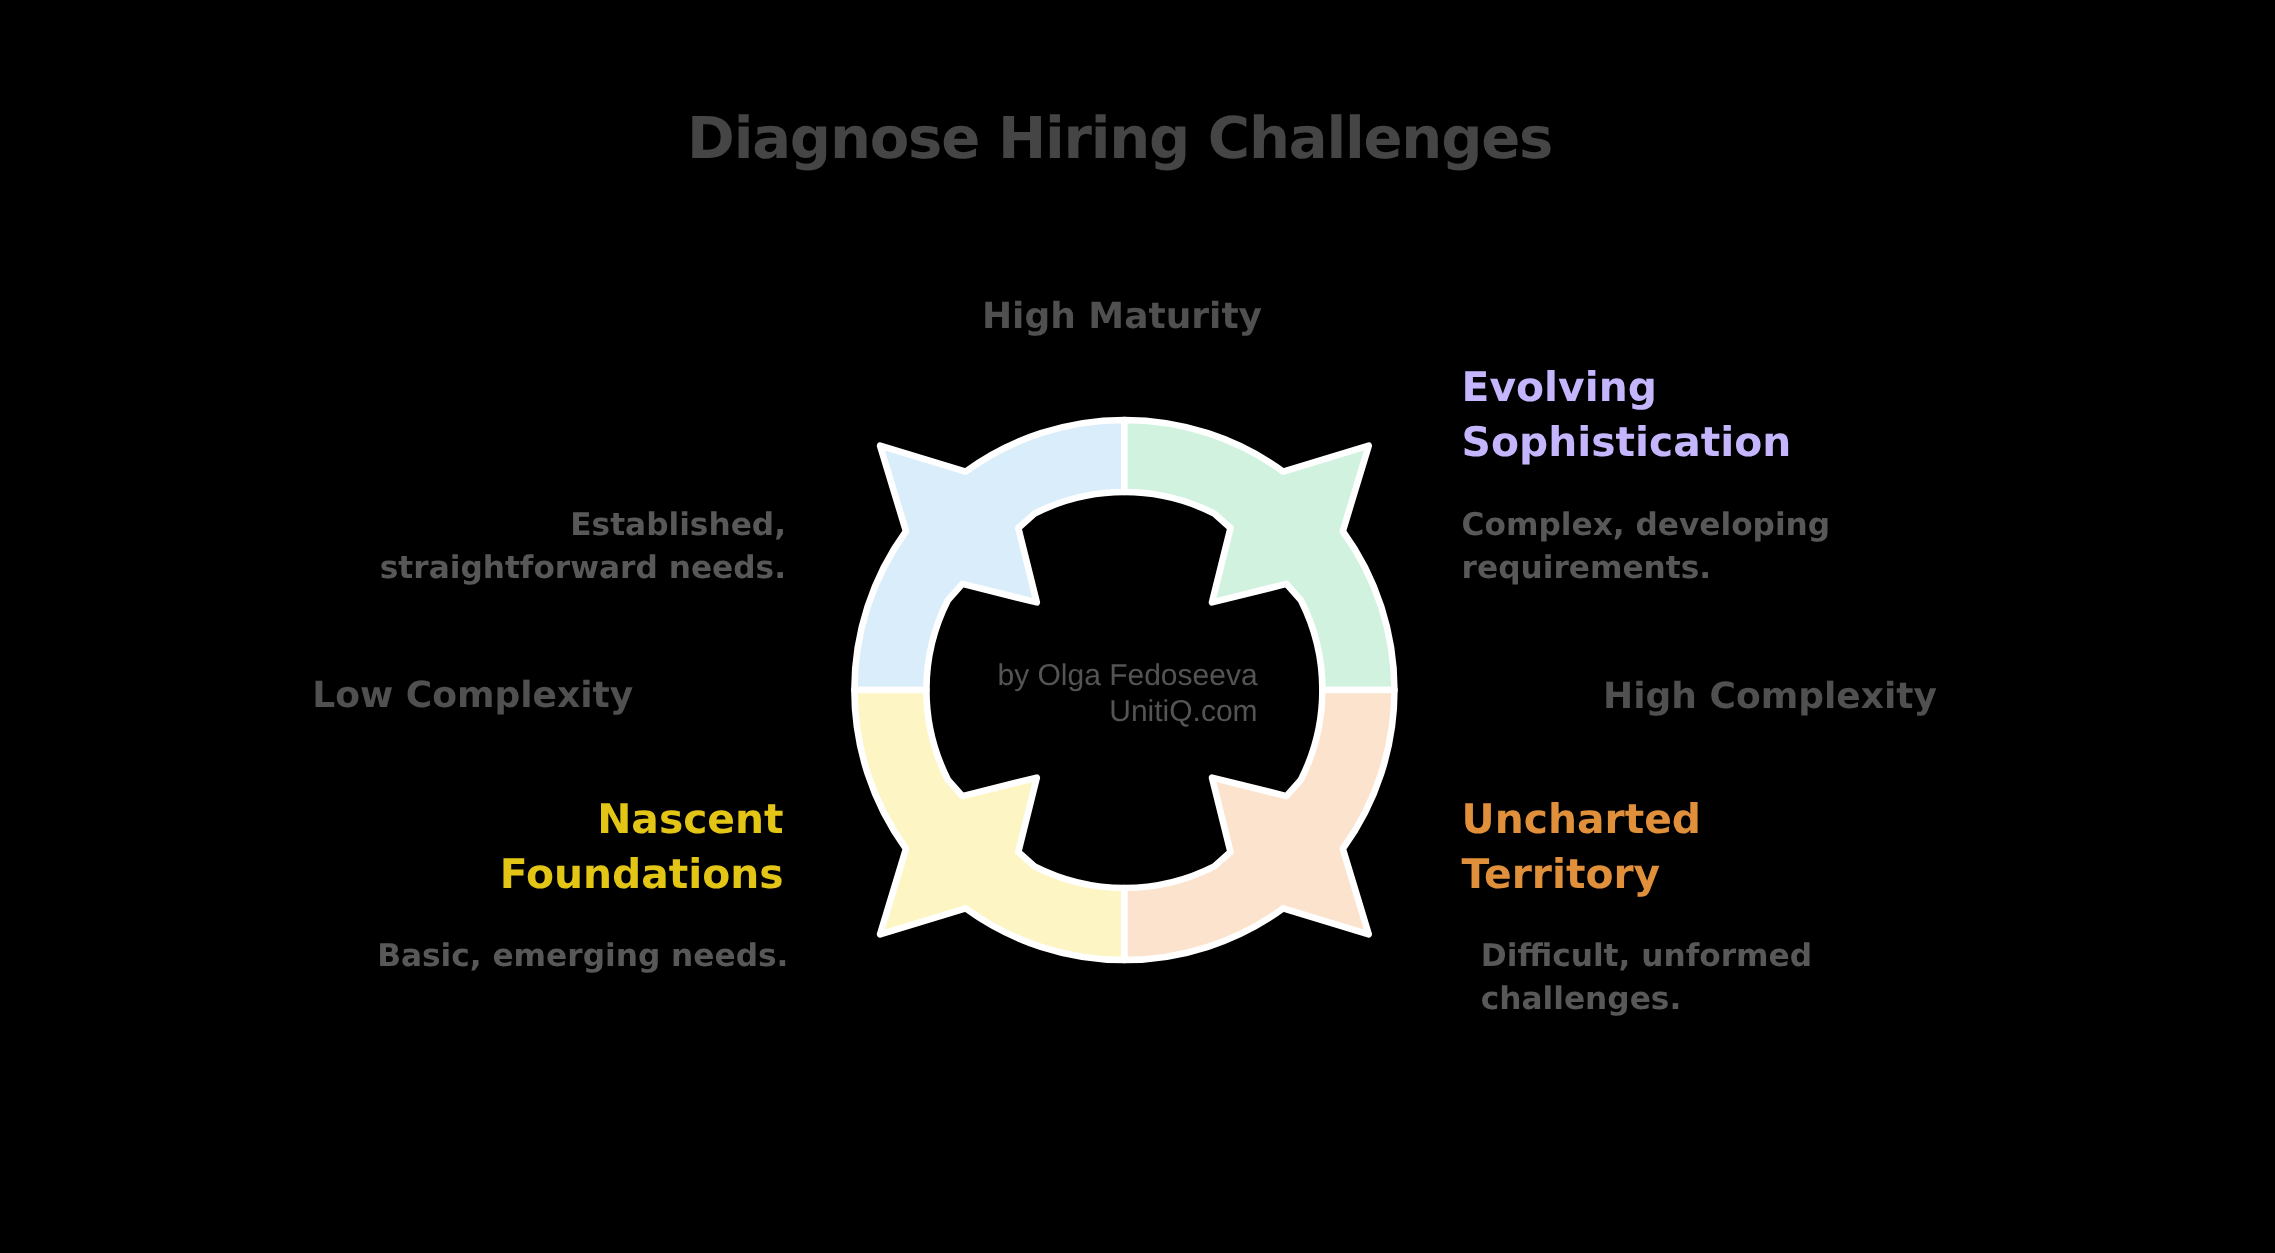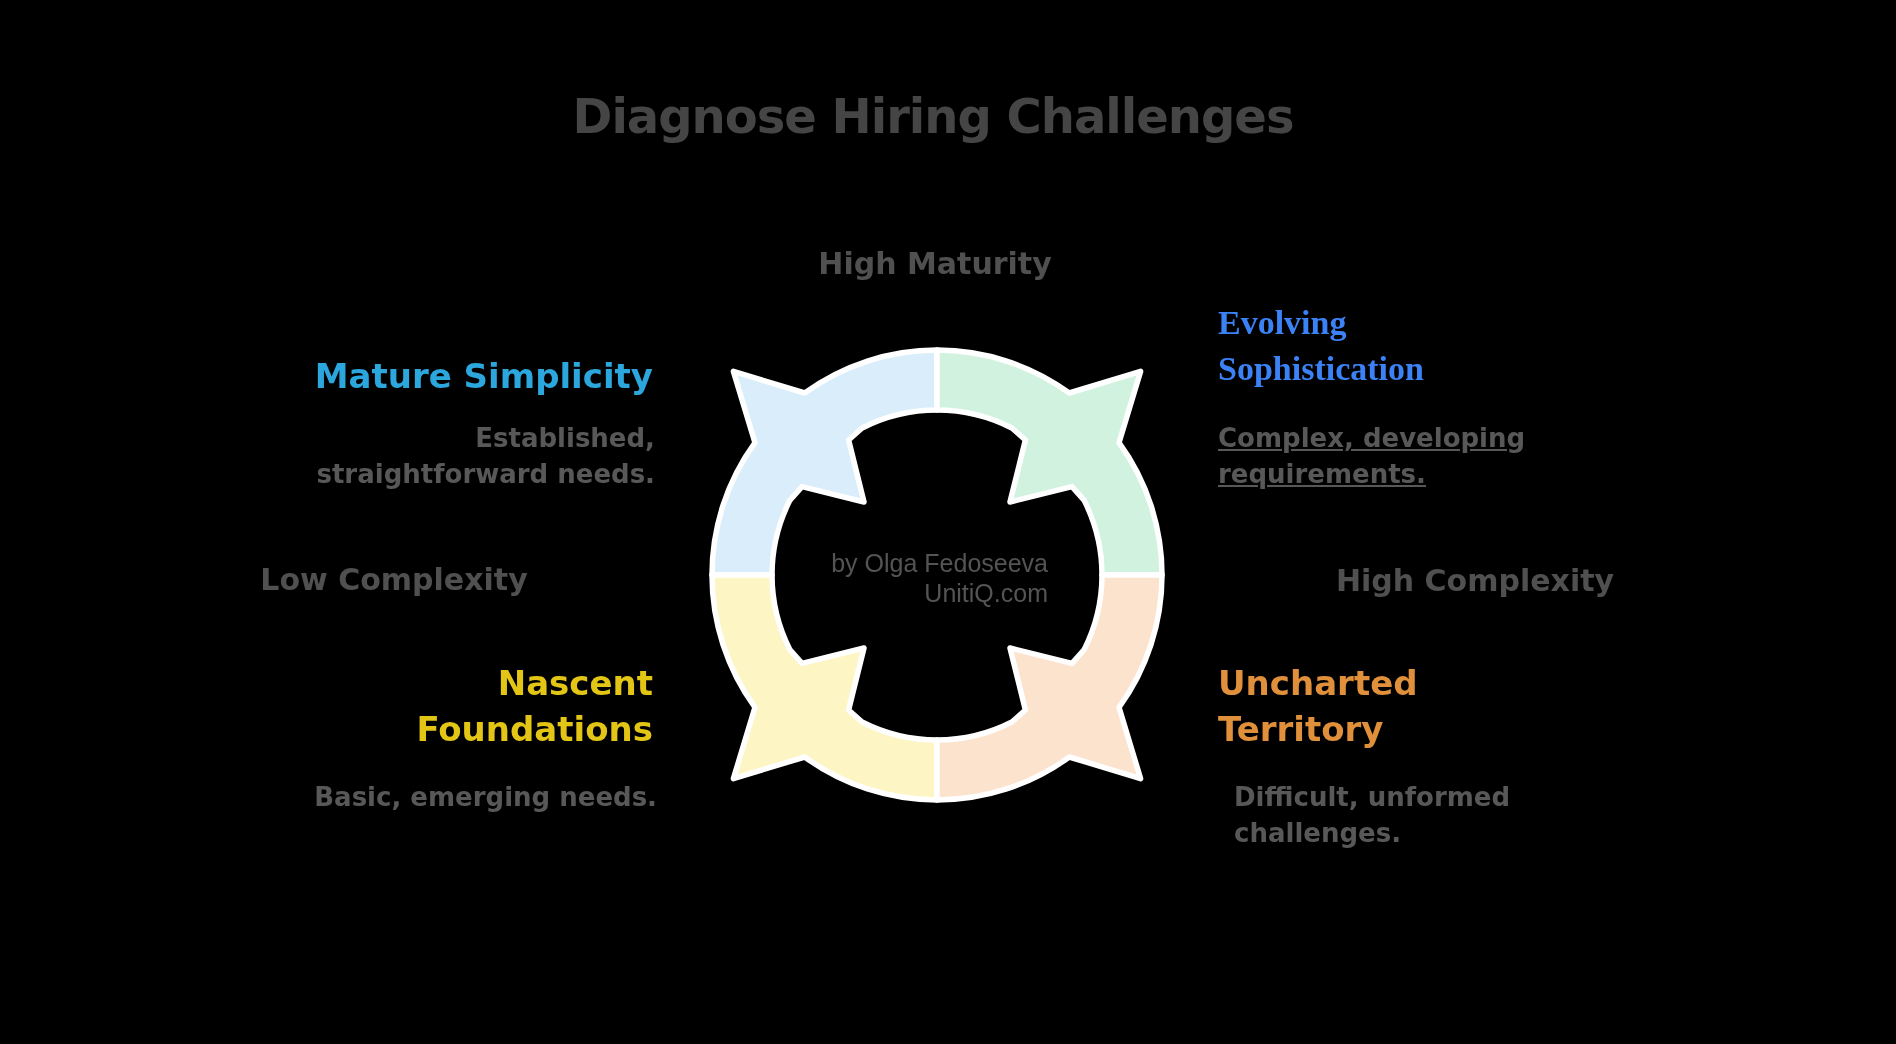--- a/index.html
+++ b/index.html
@@ -38,21 +38,21 @@
   }
   .q-desc {
     font-size: 26px;
     font-weight: bold;
     line-height: 1.4;
     white-space: pre-line;
   }
   .q-tl-h  { right: 1243px; top: 353px; text-align: right; }
   .q-tl-d  { right: 1241px; top: 420px; text-align: right; }
   .q-tr-h  { left: 1218px;  top: 300px; text-align: left; }
-  .q-tr-d  { left: 1218px;  top: 420px; text-align: left; text-decoration: underline; }
+  .q-tr-d  { left: 1218px;  top: 420px; text-align: left; }
   .q-bl-h  { right: 1243px; top: 660px; text-align: right; }
   .q-bl-d  { right: 1239px; top: 779px; text-align: right; }
   .q-br-h  { left: 1218px;  top: 660px; text-align: left; }
   .q-br-d  { left: 1218px;  top: 779px; text-align: left; margin-left: 16px; }
   .credit {
     right: 848px;
     top: 548px;
     text-align: right;
     font-family: "Liberation Sans", sans-serif;
     font-size: 25px;
@@ -75,25 +75,24 @@
       <path transform="scale(1,-1)" d="M 0 -225 A 225 225 0 0 0 -132.3 -182 L -203.6 -203.6 L -182 -132.3 A 225 225 0 0 0 -225 0 L -165 0 A 165 165 0 0 1 -147 -74.9 L -135 -88.4 L -73 -73 L -88.4 -135 L -74.9 -147 A 165 165 0 0 1 0 -165 Z" fill="#fdf5c3"></path>
       <path transform="scale(-1,-1)" d="M 0 -225 A 225 225 0 0 0 -132.3 -182 L -203.6 -203.6 L -182 -132.3 A 225 225 0 0 0 -225 0 L -165 0 A 165 165 0 0 1 -147 -74.9 L -135 -88.4 L -73 -73 L -88.4 -135 L -74.9 -147 A 165 165 0 0 1 0 -165 Z" fill="#fbe3cd"></path>
     </g>
   </svg>
 
   <div class="abs axis-label axis-top" style="color: rgb(80, 80, 80);">High Maturity</div>
   <div class="abs axis-label axis-bottom" style="color: rgb(80, 80, 80);">Low Complex</div>
   <div class="abs axis-label axis-left" style="color: rgb(80, 80, 80);">Low Complexity</div>
   <div class="abs axis-label axis-right" style="color: rgb(80, 80, 80);">High Complexity</div>
 
-  <div class="abs q-heading q-tl-h" style="color: rgb(43, 167, 221);">Mature Simplicity</div>
   <div class="abs q-desc q-tl-d" style="color: rgb(88, 88, 88);">Established,
 straightforward needs.</div>
 
-  <div class="abs q-heading q-tr-h" style="color: #3b82f6; font-family: Liberation Serif, serif;">Evolving
+  <div class="abs q-heading q-tr-h" style="color: #c4b5fd;">Evolving
 Sophistication</div>
   <div class="abs q-desc q-tr-d" style="color: rgb(88, 88, 88);">Complex, developing
 requirements.</div>
 
   <div class="abs q-heading q-bl-h" style="color: rgb(226, 197, 21);">Nascent
 Foundations</div>
   <div class="abs q-desc q-bl-d" style="color: rgb(88, 88, 88);">Basic, emerging needs.</div>
 
   <div class="abs q-heading q-br-h" style="color: rgb(224, 144, 58);">Uncharted
 Territory</div>

